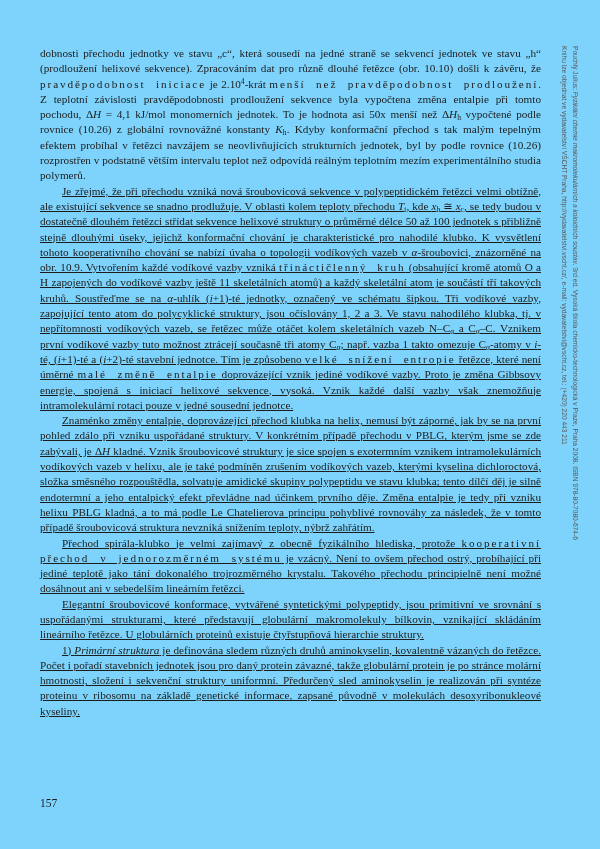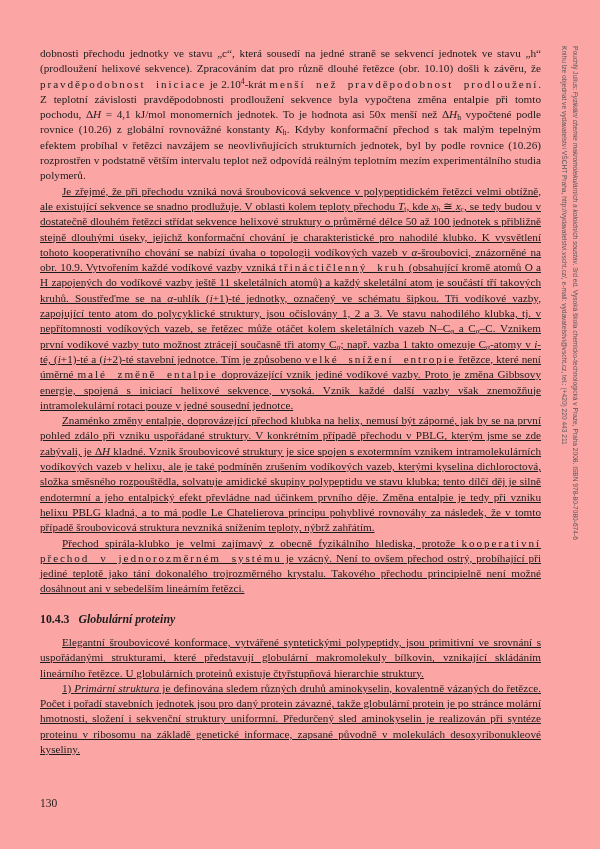--- a/index.html
+++ b/index.html
@@ -4,21 +4,21 @@
 <style>
   html, body { margin: 0; padding: 0; }
   body {
     width: 600px; height: 849px;
     background: #ffffff;
     position: relative;
     overflow: hidden;
     font-family: "Liberation Serif", "DejaVu Serif", serif;
     color: #1c1c1c;
   }
-  .page { position: absolute; inset: 0; background: #fca5a5; }
+  .page { position: absolute; inset: 0; background: #7dd3fc; }
 
   .text-column {
     position: absolute;
     left: 40px; top: 46px; width: 501px;
     font-size: 11.2px;
     line-height: 15.3px;
     text-align: justify;
   }
   .para { margin: 0; padding: 0; }
   .para.indent { text-indent: 22px; text-decoration: underline; }
@@ -59,25 +59,24 @@
 </head>
 <body>
 
 <div class="page">
 
   <div class="text-column">
       <p class="para"><span>dobnosti přechodu jednotky ve stavu „c“, která sousedí na jedné straně se sekvencí jednotek ve stavu „h“ (prodloužení helixové sekvence). Zpracováním dat pro různě dlouhé řetězce (obr. 10.10) došli k závěru, že </span><span class="sp">pravděpodobnost iniciace</span><span> je 2.10</span><sup>4</sup><span>-krát </span><span class="sp">menší než pravděpodobnost prodloužení</span><span>. Z teplotní závislosti pravděpodobnosti prodloužení sekvence byla vypočtena změna entalpie při tomto pochodu, Δ</span><span class="i">H</span><span> = 4,1 kJ/mol monomerních jednotek. To je hodnota asi 50x menší než Δ</span><span class="i">H</span><sub>h</sub><span> vypočtené podle rovnice (10.26) z globální rovnovážné konstanty </span><span class="i">K</span><sub>h</sub><span>. Kdyby konformační přechod s tak malým tepelným efektem probíhal v řetězci navzájem se neovlivňujících strukturních jednotek, byl by podle rovnice (10.26) rozprostřen v podstatně větším intervalu teplot než odpovídá reálným teplotním mezím experimentálního studia polymerů.</span></p>
       <p class="para indent"><span>Je zřejmé, že při přechodu vzniká nová šroubovicová sekvence v polypeptidickém řetězci velmi obtížně, ale existující sekvence se snadno prodlužuje. V oblasti kolem teploty přechodu </span><span class="i">T</span><sub>t</sub><span>, kde </span><span class="i">x</span><sub>h</sub><span> ≅ </span><span class="i">x</span><sub>c</sub><span>, se tedy budou v dostatečně dlouhém řetězci střídat sekvence helixové struktury o průměrné délce 50 až 100 jednotek s přibližně stejně dlouhými úseky, jejichž konformační chování je charakteristické pro nahodilé klubko. K vysvětlení tohoto kooperativního chování se nabízí úvaha o topologii vodíkových vazeb v </span><span class="i">α</span><span>-šroubovici, znázorněné na obr. 10.9. Vytvořením každé vodíkové vazby vzniká </span><span class="sp">třináctičlenný kruh</span><span> (obsahující kromě atomů O a H zapojených do vodíkové vazby ještě 11 skeletálních atomů) a každý skeletální atom je součástí tří takových kruhů. Soustřeďme se na </span><span class="i">α</span><span>-uhlík (</span><span class="i">i</span><span>+1)-té jednotky, označený ve schématu šipkou. Tři vodíkové vazby, zapojující tento atom do polycyklické struktury, jsou očíslovány 1, 2 a 3. Ve stavu nahodilého klubka, tj. v nepřítomnosti vodíkových vazeb, se řetězec může otáčet kolem skeletálních vazeb N–C</span><sub>α</sub><span> a C</span><sub>α</sub><span>–C. Vznikem první vodíkové vazby tuto možnost ztrácejí současně tři atomy C</span><sub>α</sub><span>; např. vazba 1 takto omezuje C</span><sub>α</sub><span>-atomy v </span><span class="i">i</span><span>-té, (</span><span class="i">i</span><span>+1)-té a (</span><span class="i">i</span><span>+2)-té stavební jednotce. Tím je způsobeno </span><span class="sp">velké snížení entropie</span><span> řetězce, které není úměrné </span><span class="sp">malé změně entalpie</span><span> doprovázející vznik jediné vodíkové vazby. Proto je změna Gibbsovy energie, spojená s iniciací helixové sekvence, vysoká. Vznik každé další vazby však znemožňuje intramolekulární rotaci pouze v jedné sousední jednotce.</span></p>
       <p class="para indent"><span>Znaménko změny entalpie, doprovázející přechod klubka na helix, nemusí být záporné, jak by se na první pohled zdálo při vzniku uspořádané struktury. V konkrétním případě přechodu v PBLG, kterým jsme se zde zabývali, je Δ</span><span class="i">H</span><span> kladné. Vznik šroubovicové struktury je sice spojen s exotermním vznikem intramolekulárních vodíkových vazeb v helixu, ale je také podmíněn zrušením vodíkových vazeb, kterými kyselina dichloroctová, složka směsného rozpouštědla, solvatuje amidické skupiny polypeptidu ve stavu klubka; tento dílčí děj je silně endotermní a jeho entalpický efekt převládne nad účinkem prvního děje. Změna entalpie je tedy při vzniku helixu PBLG kladná, a to má podle Le Chatelierova principu pohyblivé rovnováhy za následek, že v tomto případě šroubovicová struktura nevzniká snížením teploty, nýbrž zahřátím.</span></p>
       <p class="para indent"><span>Přechod spirála-klubko je velmi zajímavý z obecně fyzikálního hlediska, protože </span><span class="sp">kooperativní přechod v jednorozměrném systému</span><span> je vzácný. Není to ovšem přechod ostrý, probíhající při jediné teplotě jako tání dokonalého trojrozměrného krystalu. Takového přechodu principielně není možné dosáhnout ani v sebedelším lineárním řetězci.</span></p>
-      <h2 class="section-heading"><span>10.4.3</span><span class="heading-title">Globulární proteiny</span></h2>
       <p class="para indent"><span>Elegantní šroubovicové konformace, vytvářené syntetickými polypeptidy, jsou primitivní ve srovnání s uspořádanými strukturami, které představují globulární makromolekuly bílkovin, vznikající skládáním lineárního řetězce. U globulárních proteinů existuje čtyřstupňová hierarchie struktury.</span></p>
       <p class="para indent"><span>1) </span><span class="i">Primární struktura</span><span> je definována sledem různých druhů aminokyselin, kovalentně vázaných do řetězce. Počet i pořadí stavebních jednotek jsou pro daný protein závazné, takže globulární protein je po stránce molární hmotnosti, složení i sekvenční struktury uniformní. Předurčený sled aminokyselin je realizován při syntéze proteinu v ribosomu na základě genetické informace, zapsané původně v molekulách desoxyribonukleové kyseliny.</span></p>
     </div>
 
-  <div class="page-number">130</div>
+  <div class="page-number">157</div>
 
   <div class="sidebar-citation">
     <div><span>Pouchlý Julius: </span><span class="i">Fyzikální chemie makromolekulárních a koloidních soustav</span><span>. 3rd ed. Vysoká škola chemicko-technologická v Praze, Praha 2008. ISBN 978-80-7080-674-6</span></div>
     <div>Knihu lze objednat ve vydavatelství VŠCHT Praha, http://vydavatelstvi.vscht.cz/, e-mail: vydavatelstvi@vscht.cz, tel.: (+420) 220 443 211</div>
   </div>
 
 </div>
 
 </body></html>

